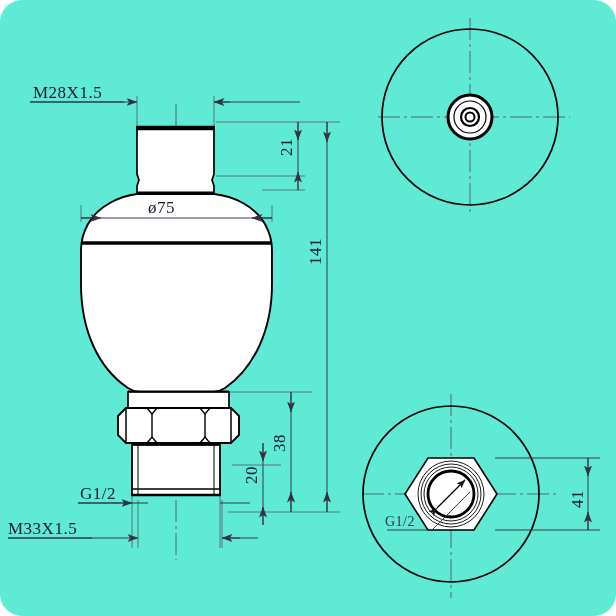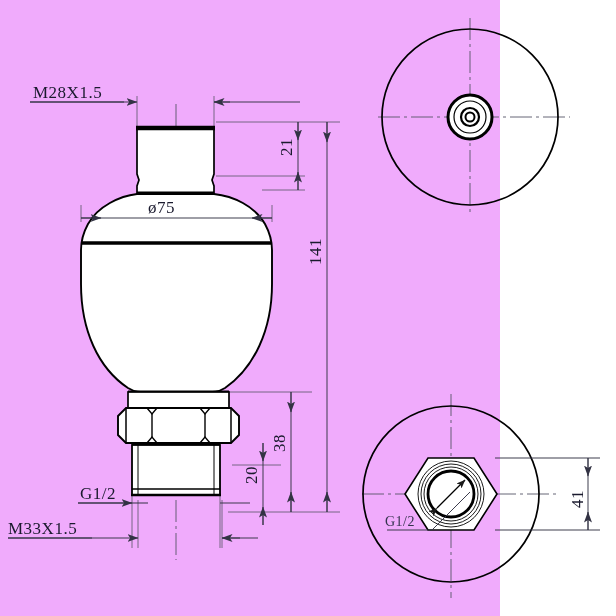--- a/index.html
+++ b/index.html
@@ -1,17 +1,17 @@
 <!DOCTYPE html>
 <html><head>
 <meta charset="utf-8">
 <style>
   html,body{margin:0;padding:0;background:#ffffff;}
   body{width:616px;height:616px;overflow:hidden;font-family:"Liberation Serif",serif;}
-  #sheet{position:relative;width:500px;height:616px;background:#f0abfc;}
+  #sheet{position:relative;width:616px;height:616px;background:#5eead4;border-radius:22px;}
   svg{display:block;}
   .lbl{font-family:"Liberation Serif",serif;fill:#1a1a2e;font-size:17px;letter-spacing:0.5px;}
   .lbl-sm{font-family:"Liberation Serif",serif;fill:#33334d;font-size:14px;letter-spacing:0.5px;}
 </style>
 </head>
 <body>
 
 <div id="sheet">
 <svg width="616" height="616" viewBox="0 0 616 616">
 

